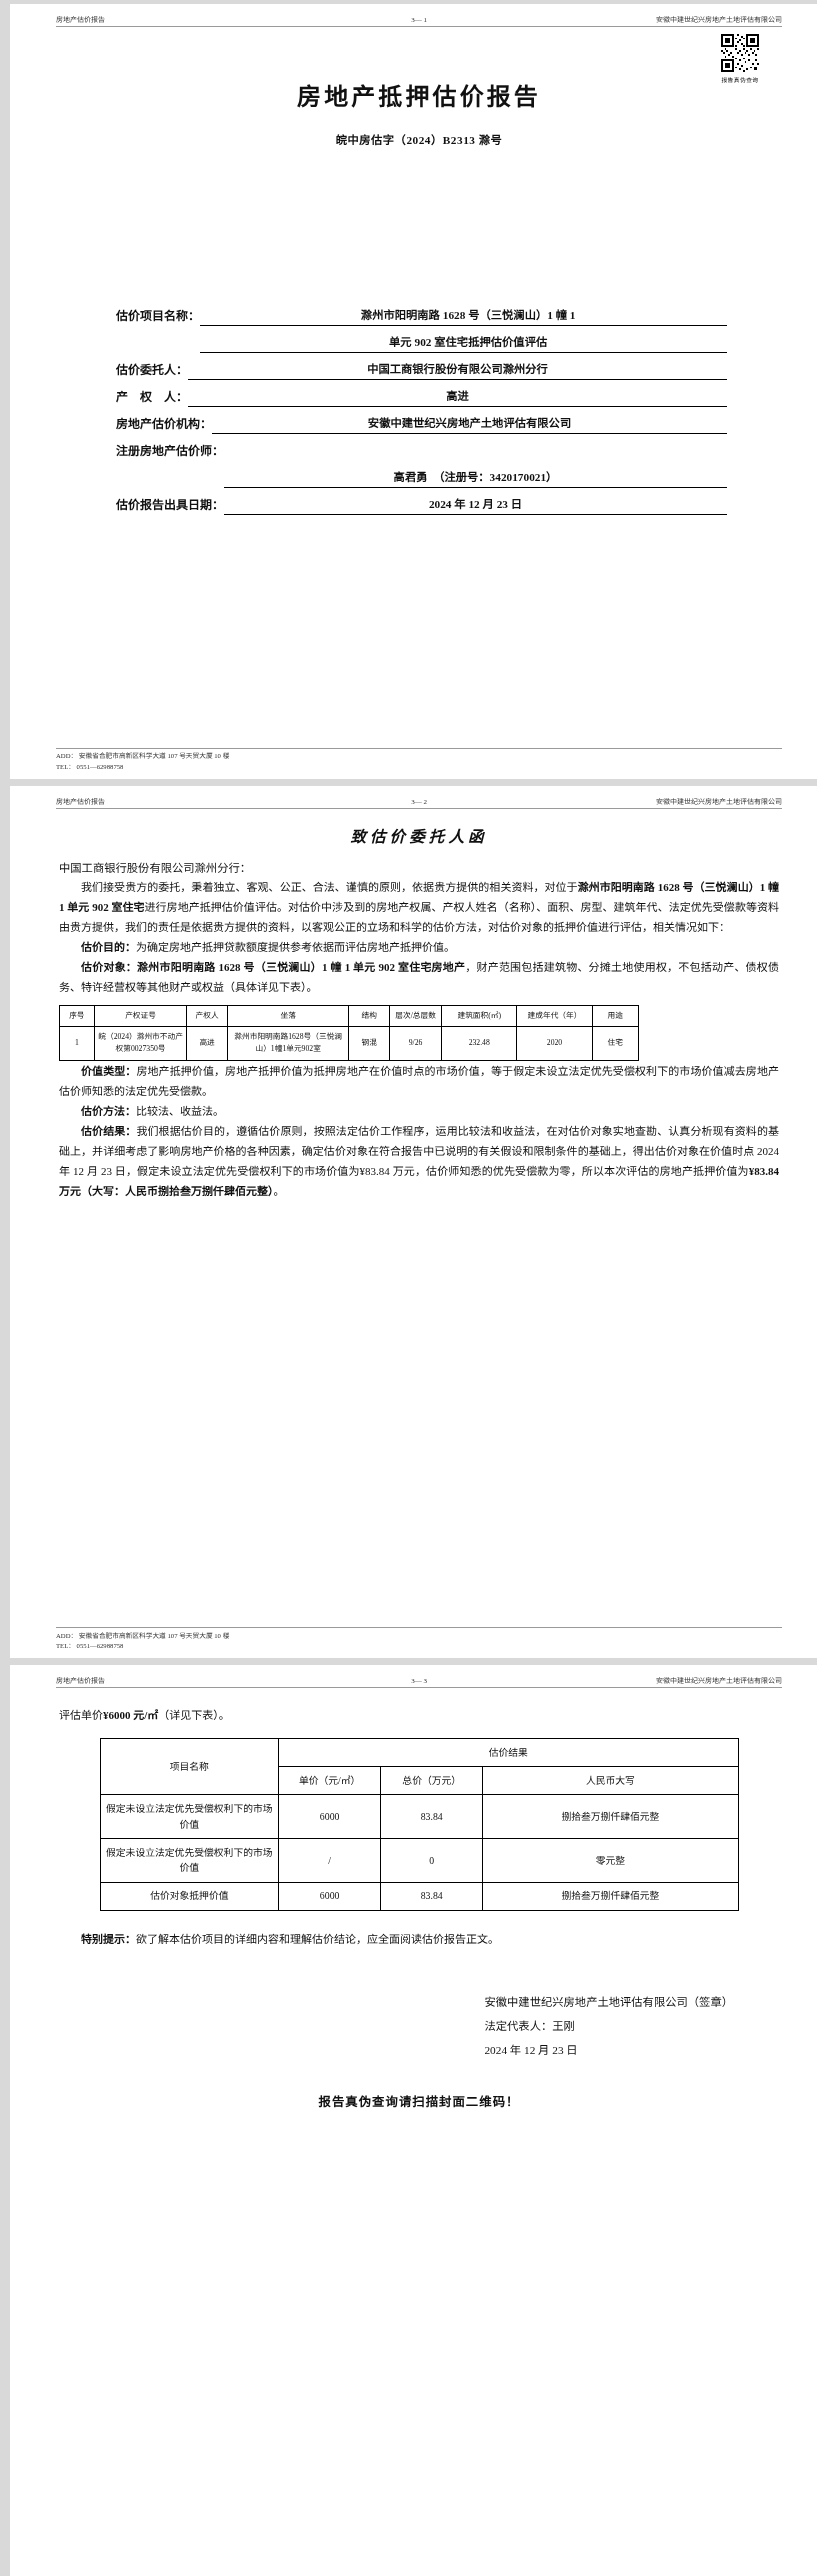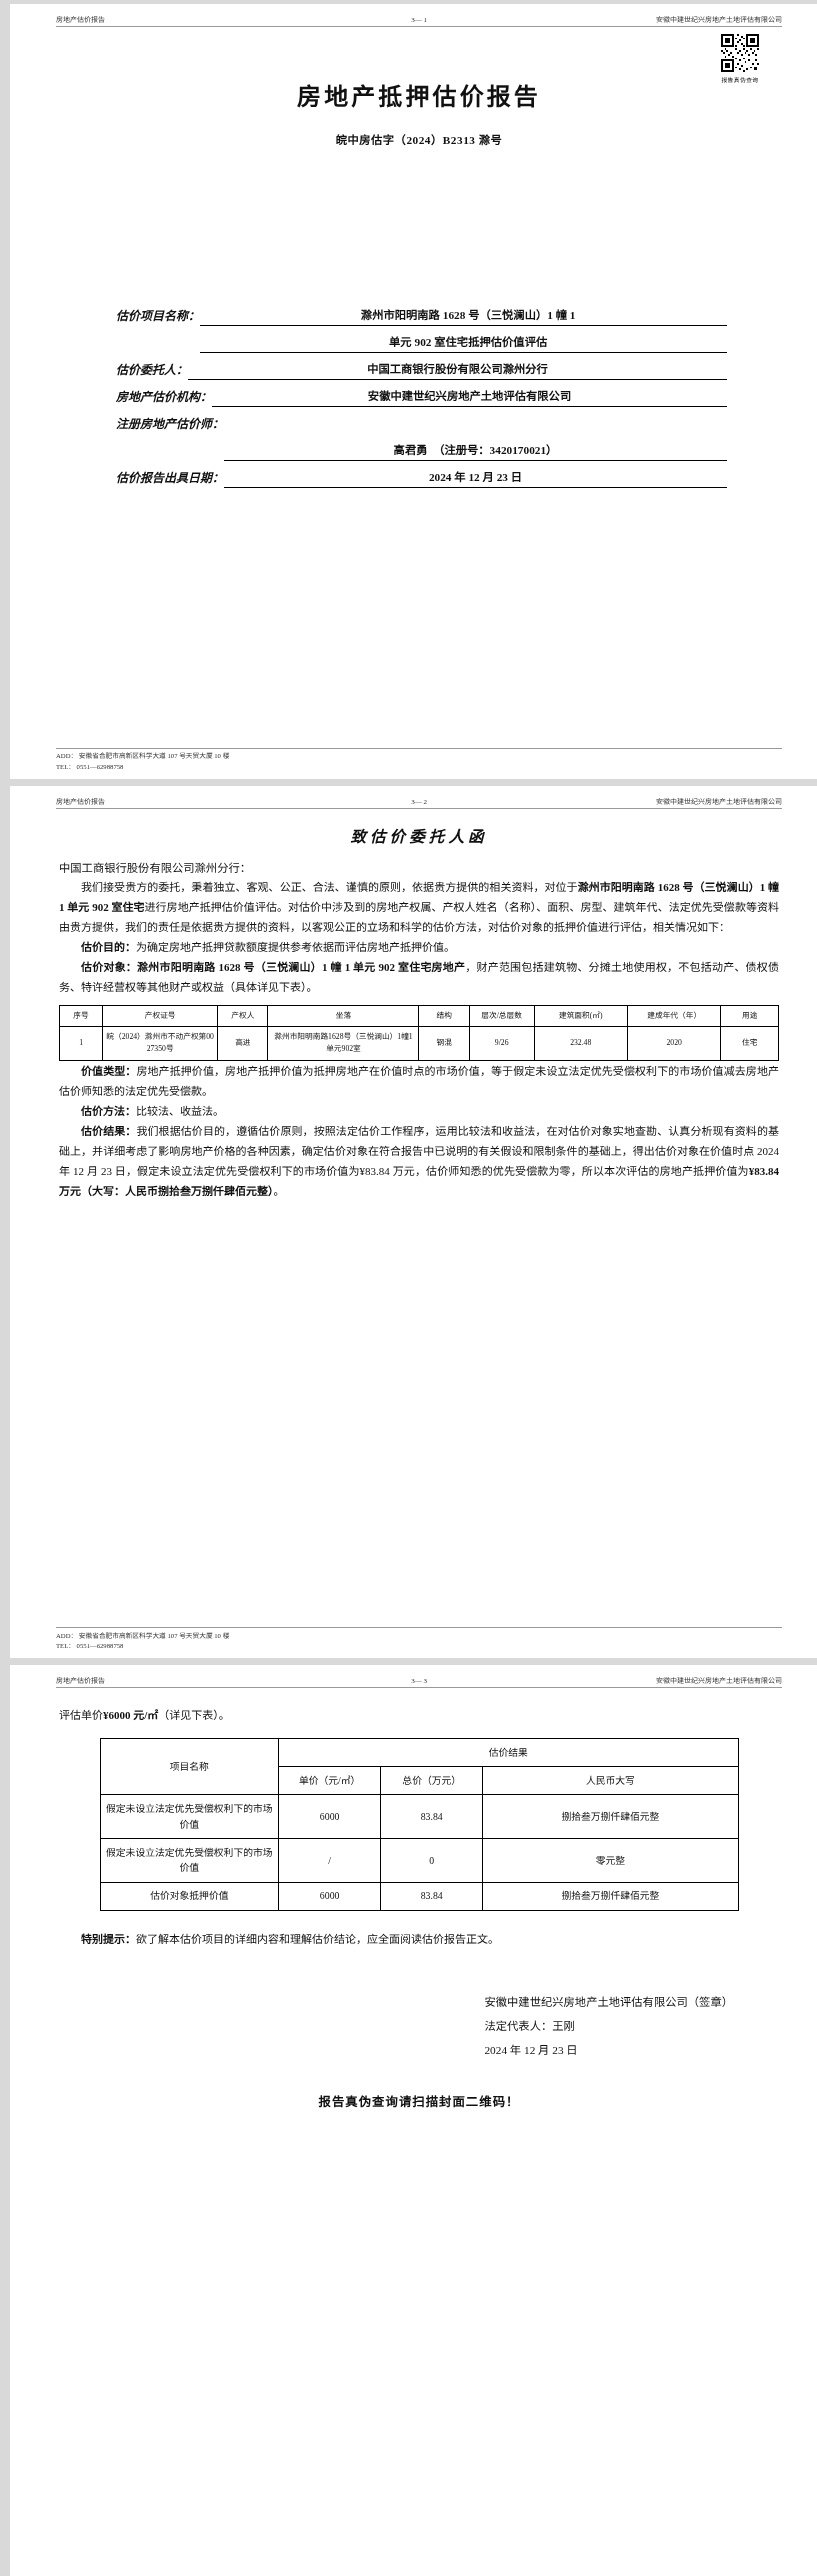--- a/index.html
+++ b/index.html
@@ -46,42 +46,42 @@
   .qr-caption { font-size: 5.7px; letter-spacing: 0.5px; margin-top: 1px; color: #000; }
   .cover-title {
     margin: 47px 0 0 0; text-align: center;
     font-size: 24px; font-weight: bold; letter-spacing: 3.1px;
   }
   .doc-number { margin-top: 18.5px; text-align: center; font-size: 11.3px; font-weight: bold; letter-spacing: 0.5px; }
   .cover-fields { margin: 152px 101px 0 106px; }
   .f-row { display: flex; align-items: flex-end; height: 27px; }
   .f-row.cont1 { margin-left: 84px; }
   .f-row.cont2 { margin-left: 108px; }
-  .f-label { font-weight: bold; font-size: 12px; white-space: nowrap; padding-bottom: 2.1px; font-style: italic; }
+  .f-label { font-weight: bold; font-size: 12px; white-space: nowrap; padding-bottom: 2.1px; }
   .f-value {
     flex: 1; border-bottom: 0.5px solid #000;
     text-align: center; font-size: 11.3px; font-weight: bold;
     padding: 0 4.1px 2.6px;
   }
   .f-value.ta-left { text-align: center; padding-left: 13.4px; }
 
   
   .letter-title { margin: 11.3px 0 0 0; text-align: center; font-size: 15.5px; font-weight: bold; letter-spacing: 4.1px; font-style: italic; }
   .salutation { margin: 13.4px 49px 2.1px; font-size: 11.3px; font-weight: normal; }
   .body-p {
     margin: 0 49px; font-size: 11px; line-height: 20px;
     text-align: justify; text-indent: 2em;
   }
   .body-p .lbl { font-weight: bold; }
   .body-p .seg-bold { font-weight: bold; }
   .no-indent { text-indent: 0; }
 
   table { border-collapse: collapse; }
   .subject-table {
-    margin: 8.2px 49px 0; width: 720px; table-layout: fixed;
+    margin: 8.2px 49px 0; width: 580px; table-layout: fixed;
     font-size: 7.7px; text-align: center;
   }
   .subject-table th, .subject-table td {
     border: 0.5px solid #000; padding: 3.6px 2.1px;
     font-weight: normal; vertical-align: middle; line-height: 1.65;
     word-break: break-all;
   }
 
   .result-table {
     margin: 13.4px auto 0; width: 639px; table-layout: fixed;
@@ -184,20 +184,24 @@
       <span class="f-value ta-left">滁州市阳明南路 1628 号（三悦澜山）1 幢 1</span>
     </div>
     <div class="f-row cont1">
       <span class="f-value ta-left">单元 902 室住宅抵押估价值评估</span>
     </div>
     <div class="f-row">
       <span class="f-label">估价委托人：</span>
       <span class="f-value">中国工商银行股份有限公司滁州分行</span>
     </div>
     <div class="f-row">
+      <span class="f-label">产　权　人：</span>
+      <span class="f-value">高进</span>
+    </div>
+    <div class="f-row">
       <span class="f-label">房地产估价机构：</span>
       <span class="f-value">安徽中建世纪兴房地产土地评估有限公司</span>
     </div>
     <div class="f-row">
       <span class="f-label">注册房地产估价师：</span>
     </div>
     <div class="f-row cont2">
       <span class="f-value">高君勇　（注册号：3420170021）</span>
     </div>
     <div class="f-row">

